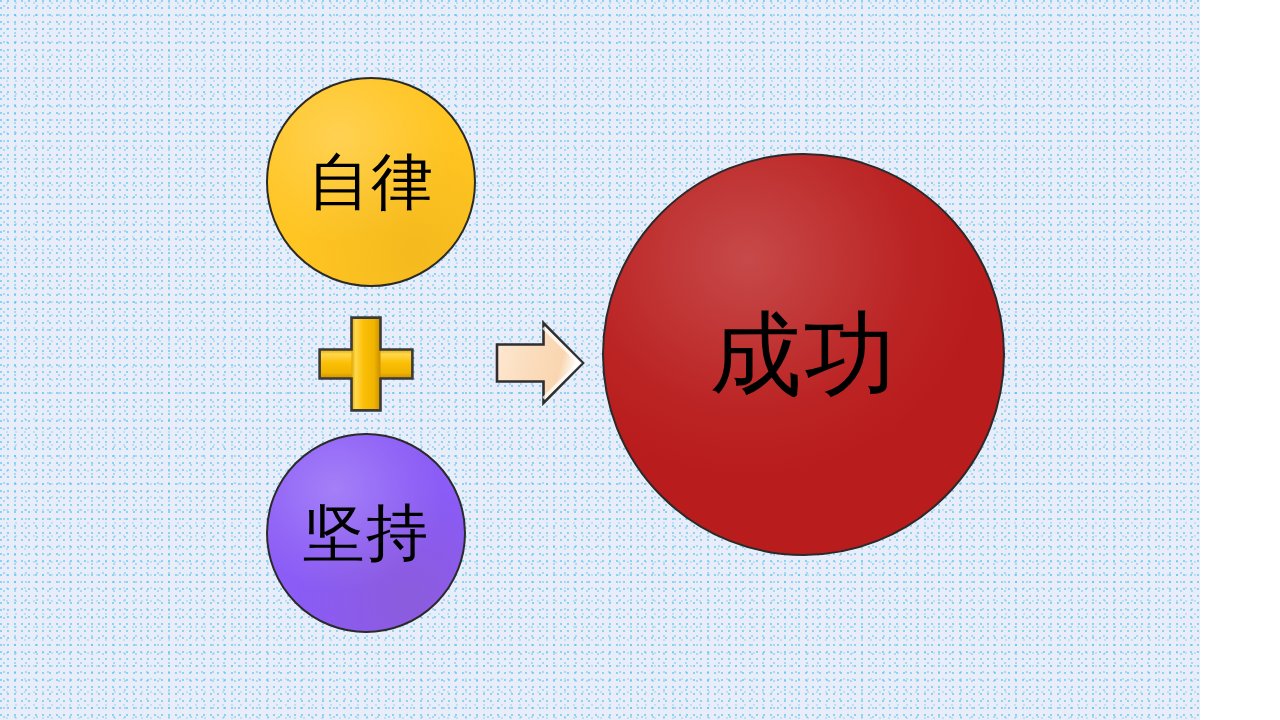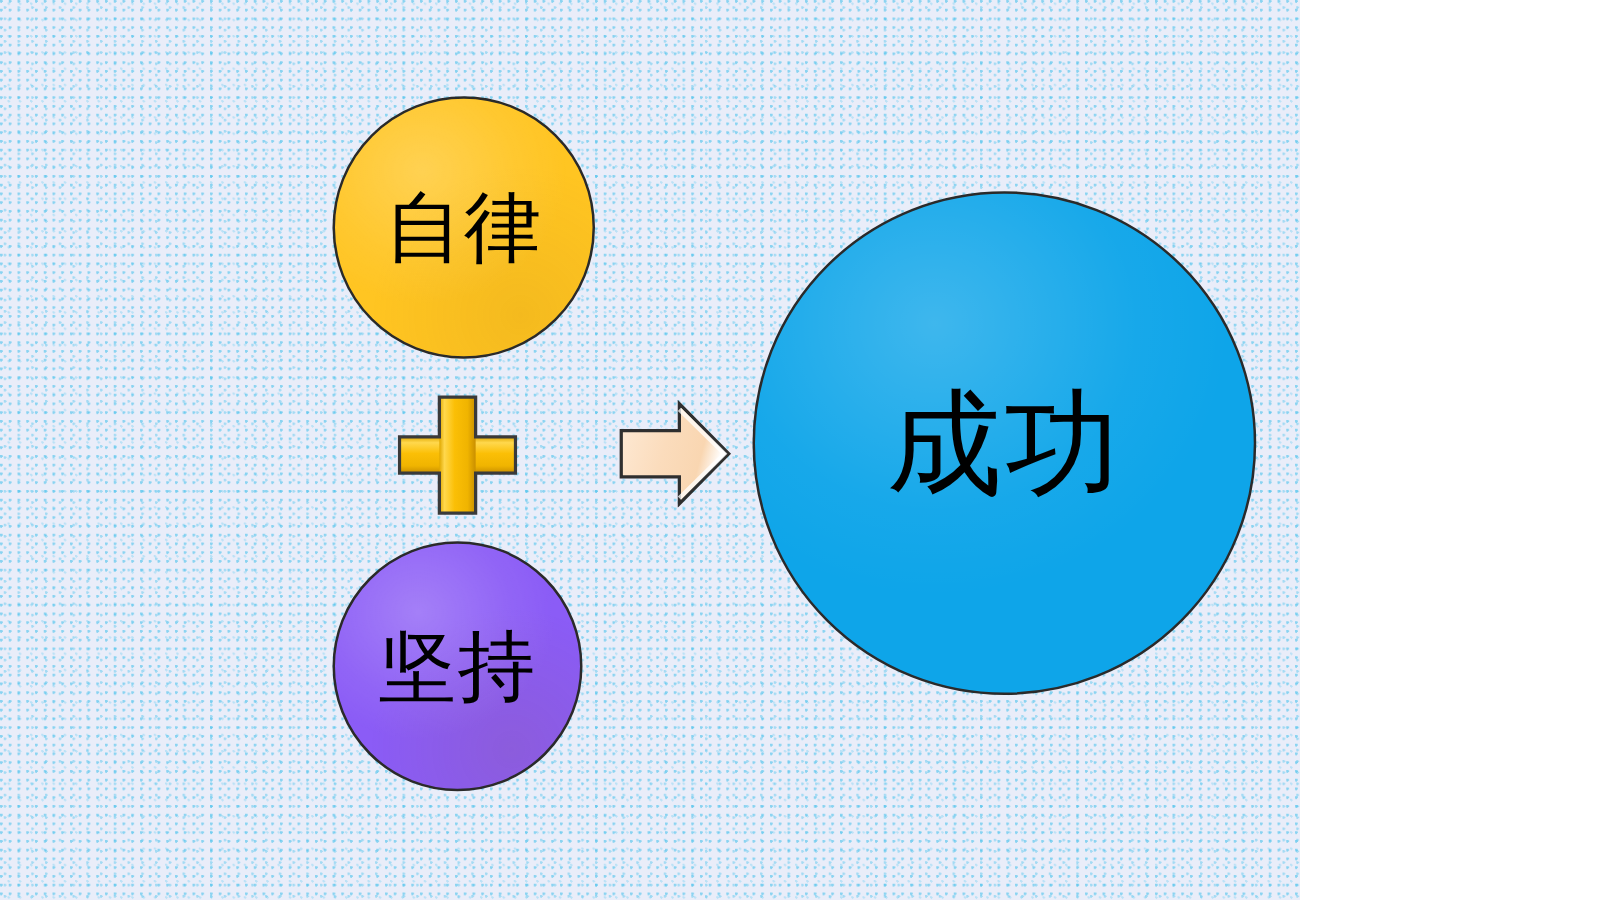--- a/index.html
+++ b/index.html
@@ -4,21 +4,21 @@
 <title>Slide</title>
 <style>
   html, body {
     margin: 0;
     padding: 0;
     background: #ffffff;
   }
 
   #slide {
     position: relative;
-    width: 1040px;
+    width: 1200px;
     height: 720px;
     overflow: hidden;
     font-family: "DejaVu Serif", "Liberation Serif", serif;
     background-color: #e9edf9;
   }
 
   
   #bg-texture {
     position: absolute;
     inset: 0;
@@ -107,21 +107,21 @@
     background: #8b5cf6;
   }
   #circle-persistence .label { font-size: 62px; }
 
   
   #circle-success {
     left: 602px;
     top: 153px;
     width: 403px;
     height: 403px;
-    background: #0ea5e9;
+    background: #b91c1c;
     border: 2.5px solid #2a2a2a;
     border-radius: 50%;
   }
   #circle-success::before {
     content: "";
     position: absolute;
     inset: 1px;
     border-radius: 50%;
     background:
       linear-gradient(135deg,

